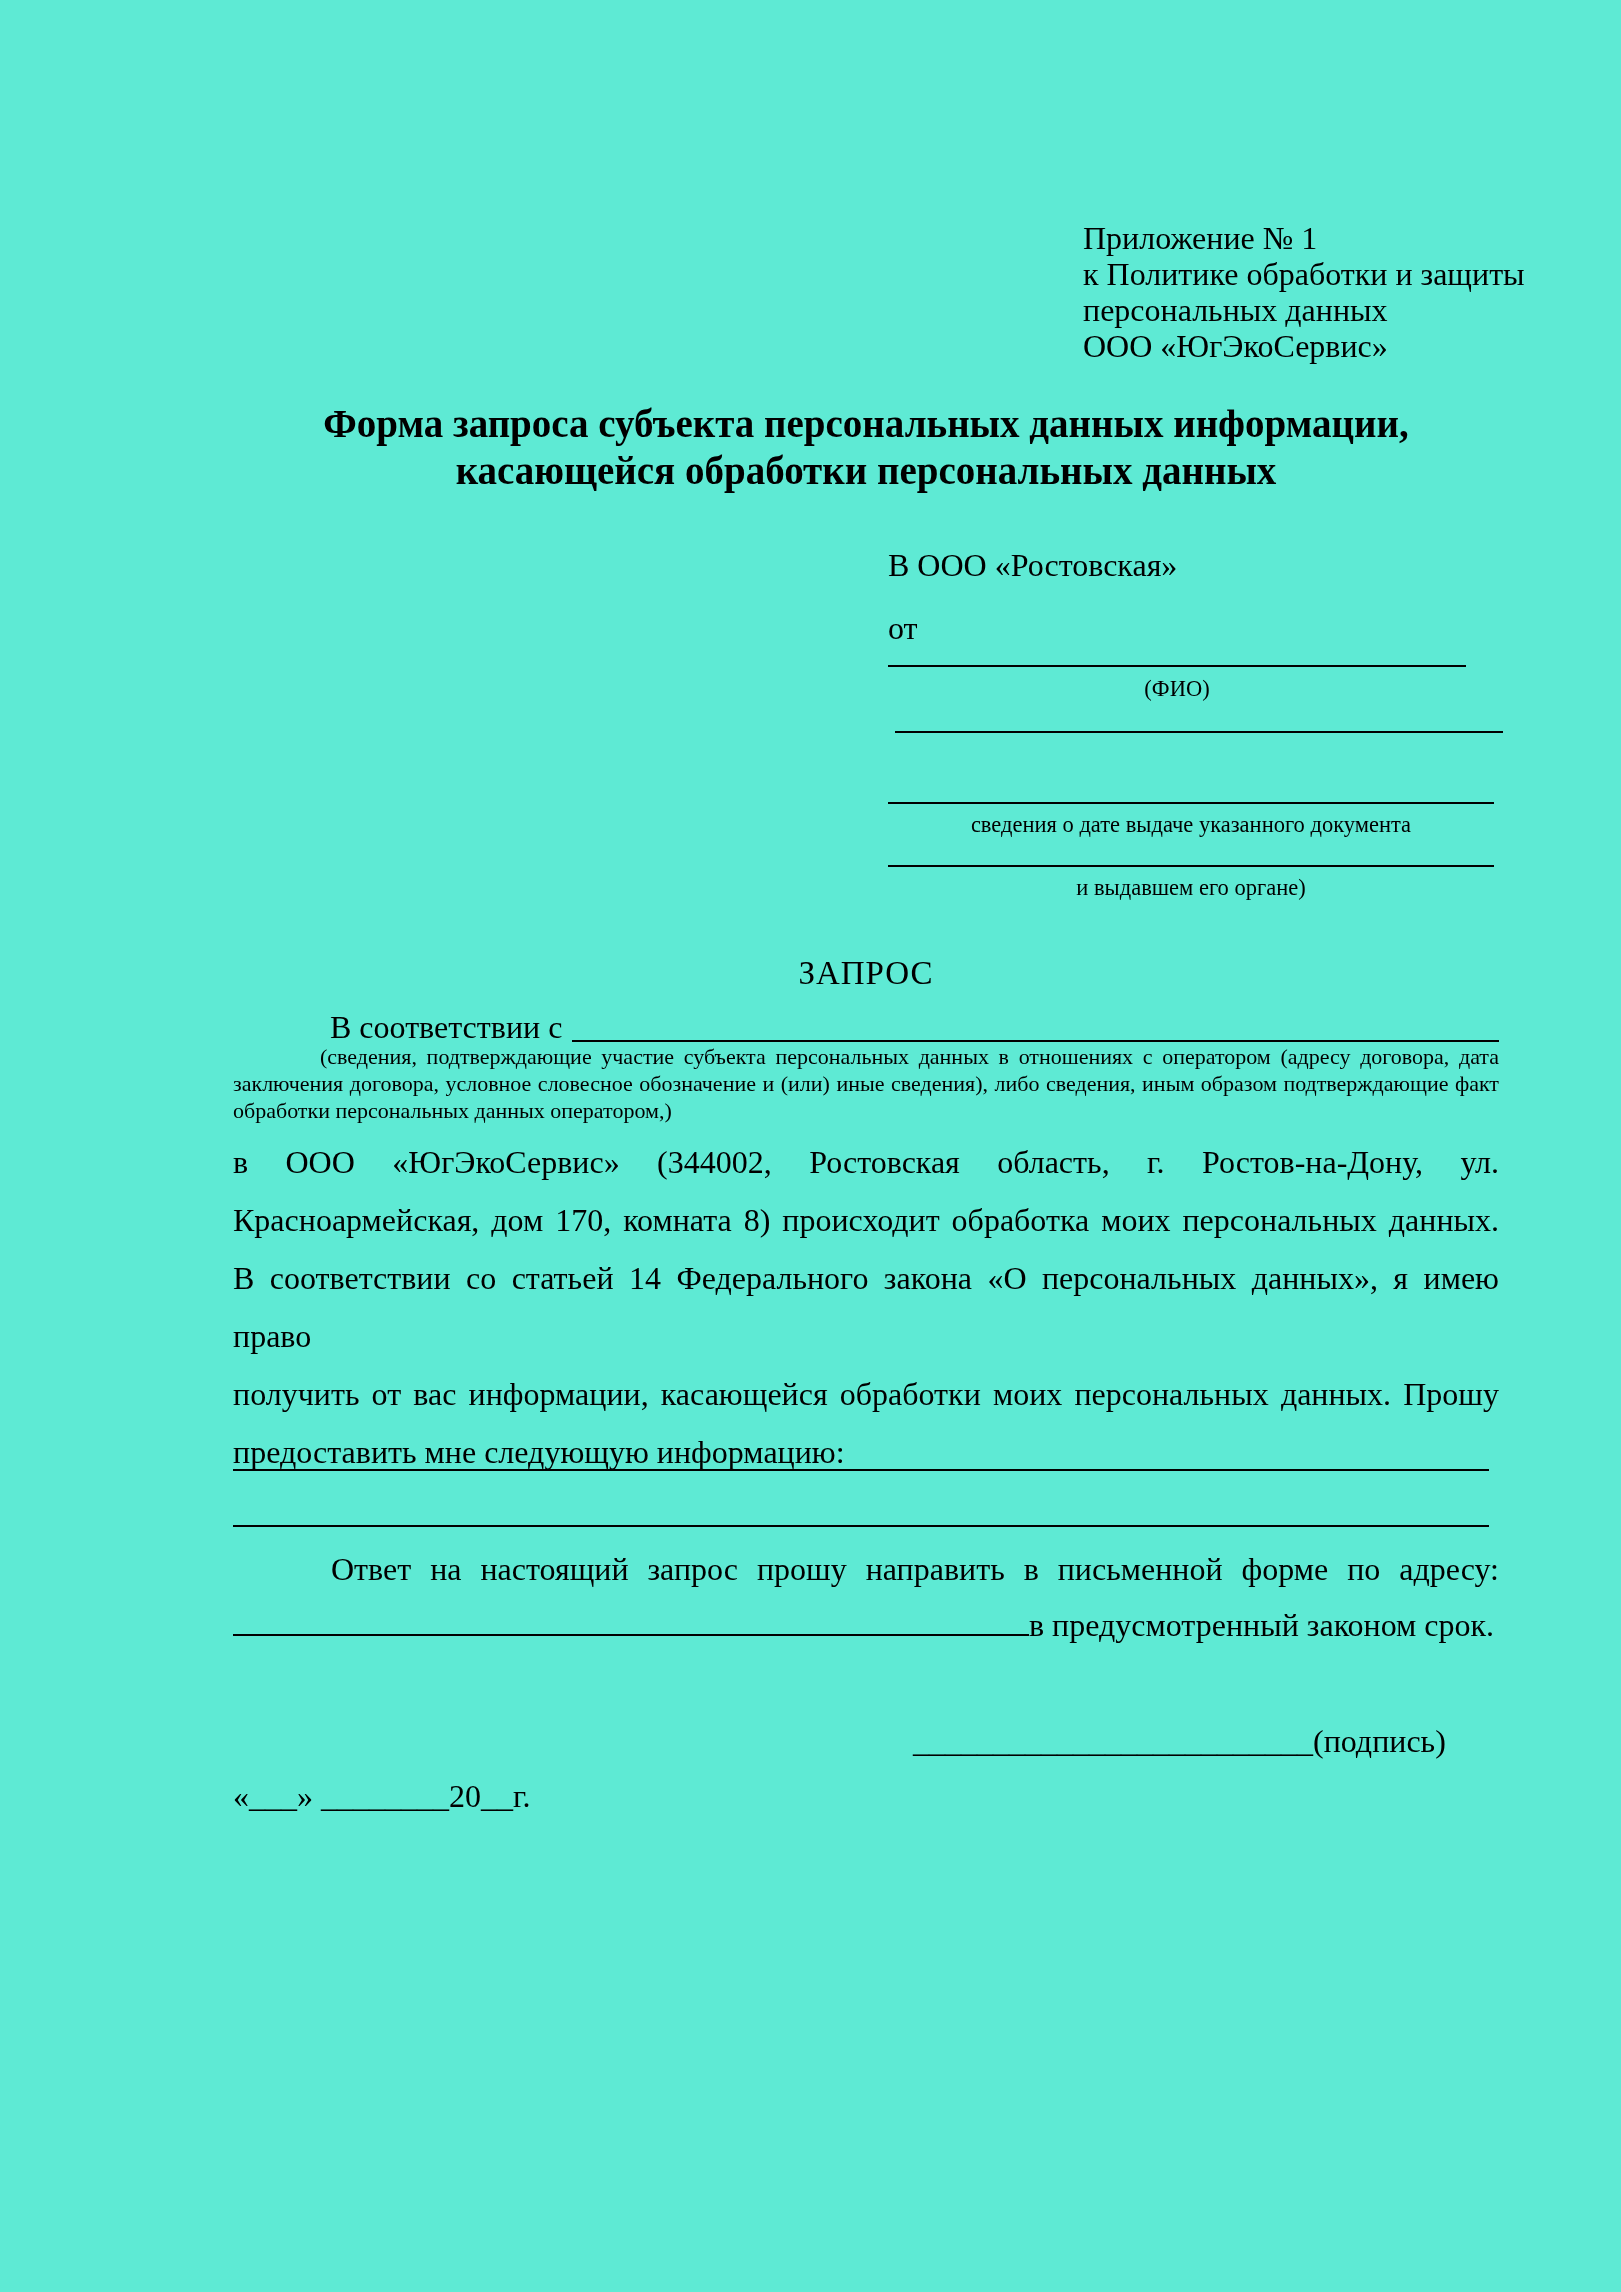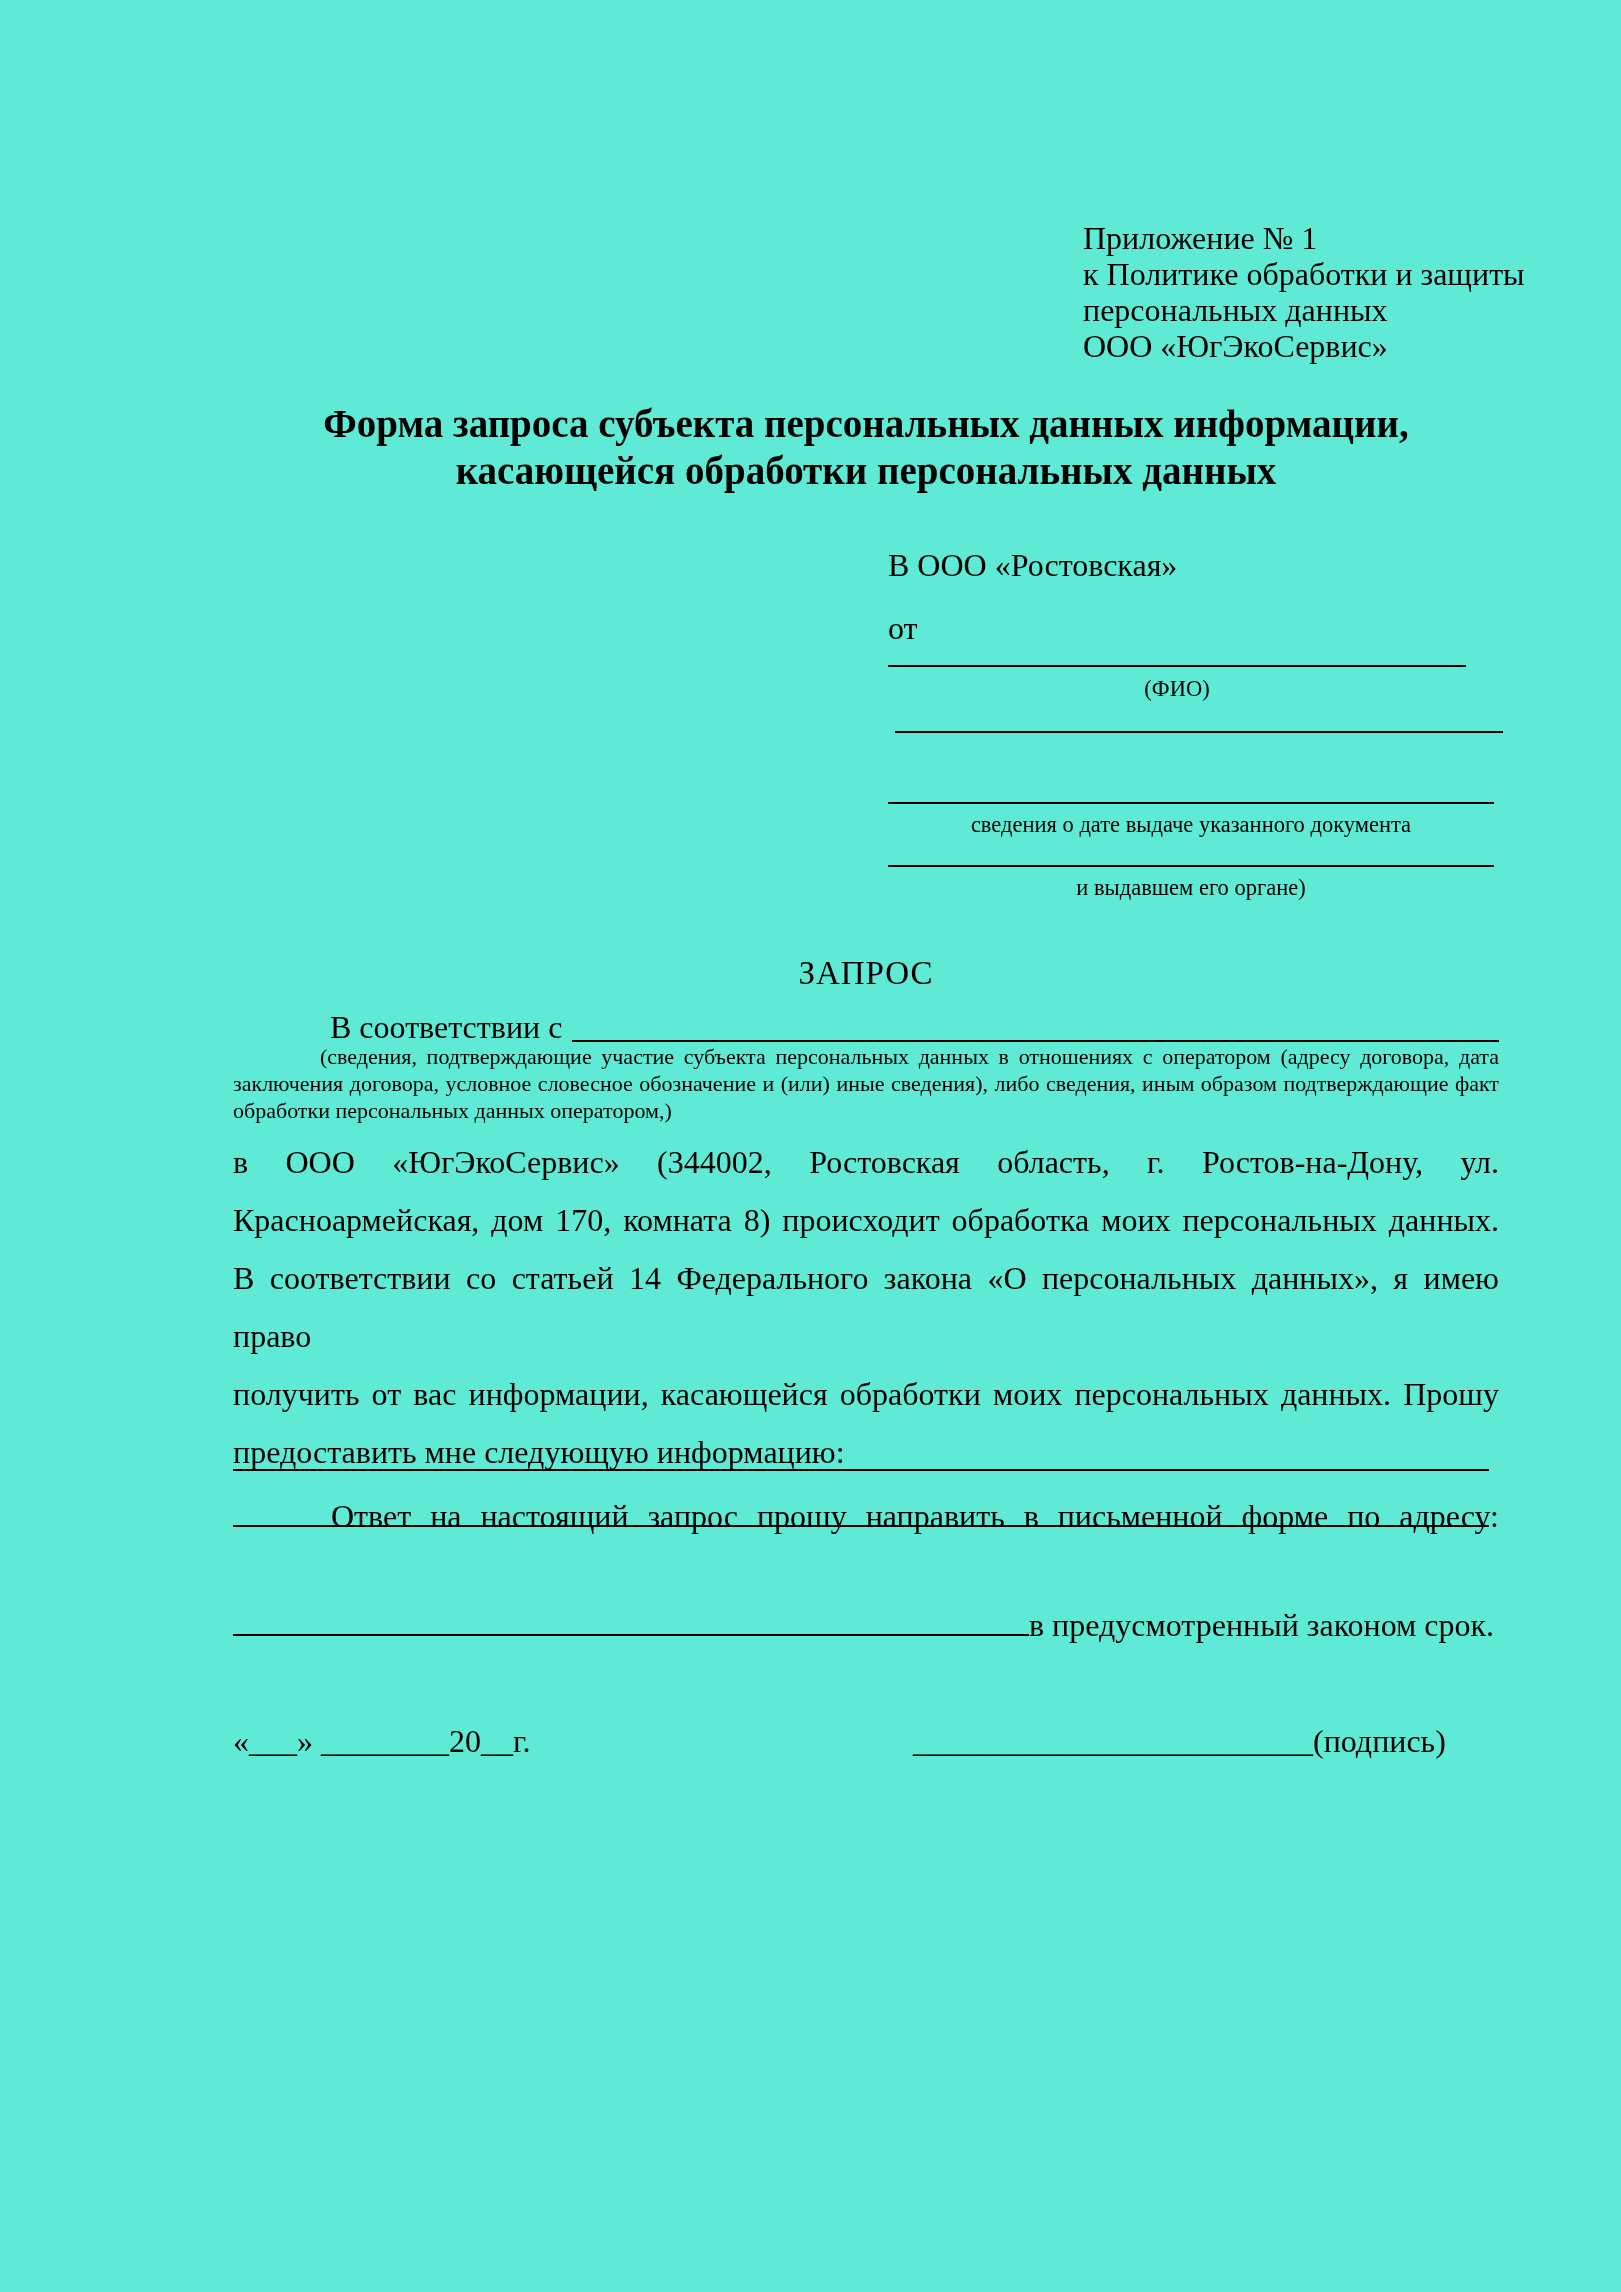--- a/index.html
+++ b/index.html
@@ -22,21 +22,21 @@
   .org-to { left:888px; top:545px; font-size:32px; line-height:41px; }
   .from-label { left:888px; top:608px; font-size:32px; line-height:41px; }
   .caption { position:absolute; font-size:22.5px; line-height:26.5px; text-align:center; }
   .zapros { left:233px; top:953px; width:1266px; font-size:33px; line-height:41px; letter-spacing:1px; }
   .intro { left:233px; top:1007px; width:1266px; display:flex; font-size:32px; line-height:41px; }
   .intro-lead { white-space:pre; padding-left:97px; margin-right:9.8px; }
   .intro-fill { flex:1 1 auto; border-bottom:2.9px solid #000; margin-bottom:5.9px; }
   .fineprint { left:233px; top:1043px; width:1266px; font-size:22px; line-height:27px; }
   .fineprint .indent { text-indent:87px; }
   .bodytext { left:233px; top:1133px; width:1266px; font-size:32px; line-height:58px; }
-  .reply1 { left:233px; top:1496px; width:1266px; font-size:32px; line-height:41px; text-indent:98px; }
+  .reply1 { left:233px; top:1549px; width:1266px; font-size:32px; line-height:41px; text-indent:98px; }
   .reply2 { left:233px; top:1605px; width:1266px; font-size:32px; line-height:41px; }
   .footer-row { font-size:32px; line-height:41px; }
 </style>
 </head>
 <body>
 
 <div class="page">
 
   <div class="abs annex">
     <div>Приложение № 1</div>
@@ -86,19 +86,19 @@
   </div>
 
   <div class="rule" style="left:233px; top:1469px; width:1256px;"></div>
   <div class="rule" style="left:233px; top:1525px; width:1256px;"></div>
 
   <div class="abs reply1 stretch">Ответ на настоящий запрос прошу направить в письменной форме по адресу:</div>
   <div class="abs reply2">
     <span class="wline" style="width:796px;"></span><span>в предусмотренный законом срок.</span>
   </div>
 
-  <div class="abs footer-row" style="left:233px; top:1721px;">«___» ________20__г.</div>
+  <div class="abs footer-row" style="left:233px; top:1776px;">«___» ________20__г.</div>
   <div class="abs footer-row" style="left:913px; top:1721px;">
     <span>_________________________</span><span>(подпись)</span>
   </div>
 
 </div>
 
 
 </body></html>

